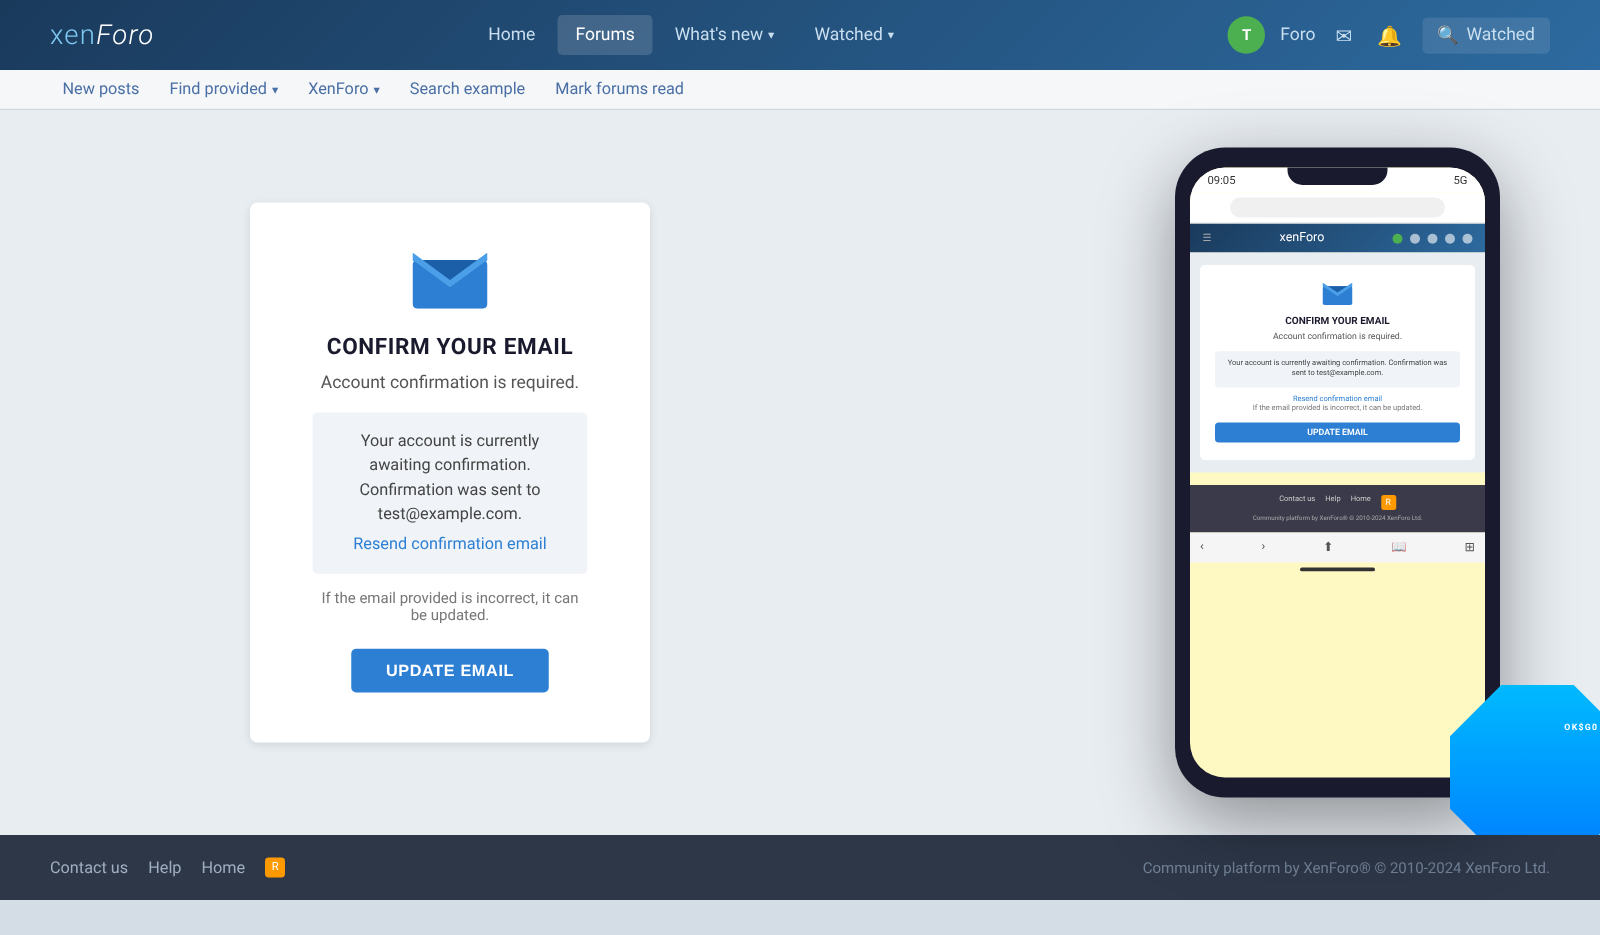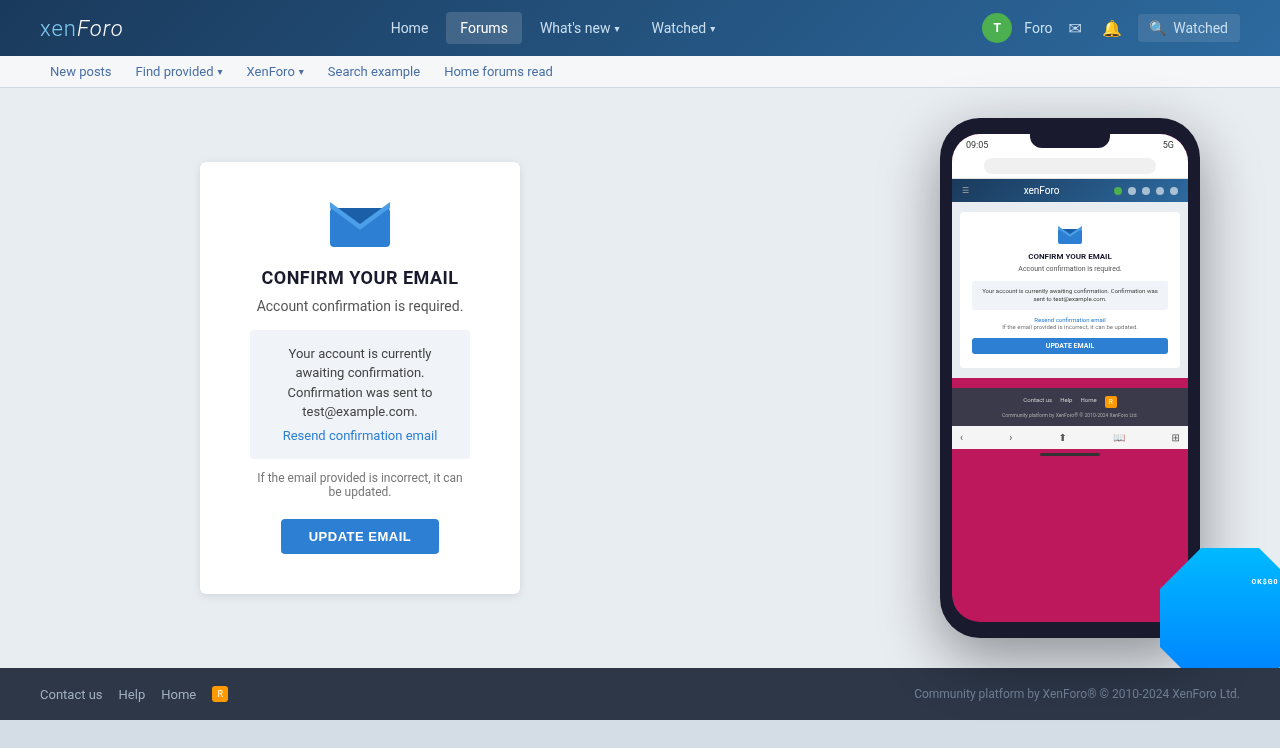--- a/index.html
+++ b/index.html
@@ -173,21 +173,21 @@
     }
     .phone-notch {
       width: 80px; height: 14px;
       background: #1a1a2e;
       border-radius: 0 0 12px 12px;
       position: absolute;
       top: 16px; left: 50%; transform: translateX(-50%);
       z-index: 10;
     }
     .phone-screen {
-      background: #be185d;
+      background: #fef9c3;
       border-radius: 28px;
       height: 100%;
       overflow: hidden;
       position: relative;
     }
     .phone-status-bar {
       background: #fff;
       padding: 6px 14px 4px;
       display: flex;
       justify-content: space-between;
@@ -381,21 +381,21 @@
   <a class="subnav-item">New posts</a>
   <a class="subnav-item">
     <span>Find provided</span>
     <span style="font-size:10px;">▾</span>
   </a>
   <a class="subnav-item">
     <span>XenForo</span>
     <span style="font-size:10px;">▾</span>
   </a>
   <a class="subnav-item">Search example</a>
-  <a class="subnav-item">Home forums read</a>
+  <a class="subnav-item">Mark forums read</a>
 </div>
 
 <main class="main">
 
   <div class="confirm-card">
     <div class="email-icon">
       <svg viewBox="0 0 60 45" fill="none" xmlns="http://www.w3.org/2000/svg">
         <rect x="0" y="6" width="60" height="39" rx="4" fill="#2d7fd3"></rect>
         <polygon points="0,6 30,28 60,6" fill="#1a5fa8"></polygon>
         <polygon points="0,6 0,0 30,22 60,0 60,6 30,28" fill="#4a9fe8"></polygon>

